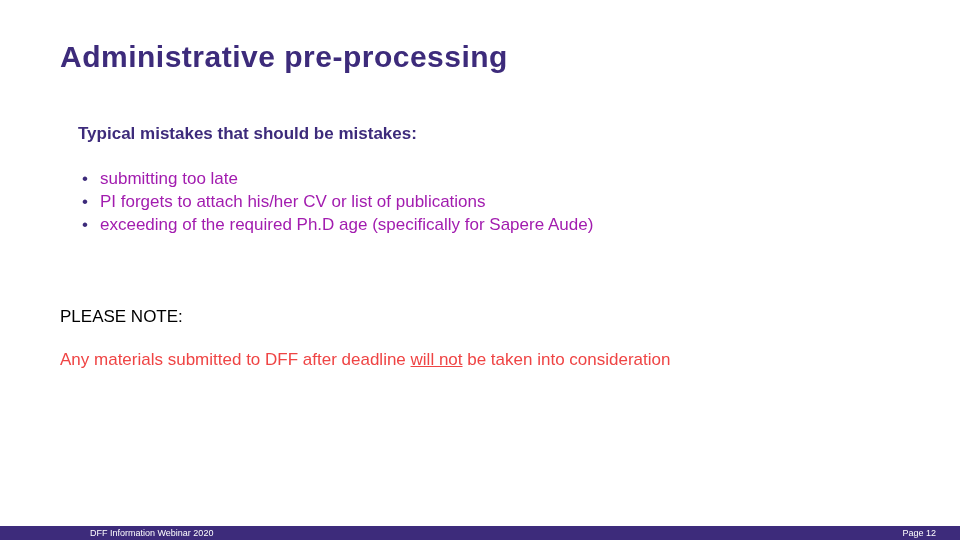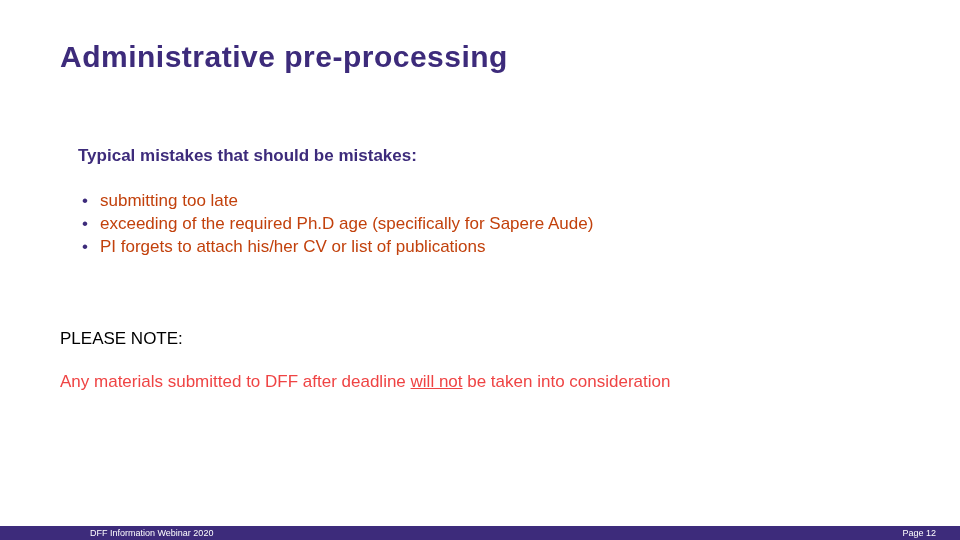--- a/index.html
+++ b/index.html
@@ -14,40 +14,40 @@
     width: 960px;
     height: 540px;
     position: relative;
     padding: 40px 60px 0 60px;
   }
   .title {
     font-size: 30px;
     font-weight: 800;
     letter-spacing: 0.5px;
     color: #3d2b7b;
-    margin-bottom: 72px;
+    margin-bottom: 50px;
   }
   .subheading {
     font-size: 17px;
     font-weight: 700;
     color: #3d2b7b;
     margin-left: 18px;
     margin-bottom: 24px;
   }
   .bullets {
     list-style: none;
     margin-left: 18px;
     margin-bottom: 70px;
   }
   .bullets li {
     position: relative;
     padding-left: 22px;
     font-size: 17px;
     line-height: 1.35;
-    color: #c2410c;
+    color: #a21caf;
     font-weight: 400;
   }
   .bullets li::before {
     content: "•";
     position: absolute;
     left: 4px;
     top: 0;
     color: #3d2b7b;
     font-size: 17px;
   }
@@ -86,22 +86,22 @@
 </head>
 <body>
 
 <div class="slide">
   <h1 class="title">Administrative pre-processing</h1>
 
   <div class="subheading">Typical mistakes that should be mistakes:</div>
 
   <ul class="bullets">
     <li>submitting too late</li>
+    <li>PI forgets to attach his/her CV or list of publications</li>
     <li>exceeding of the required Ph.D age (specifically for Sapere Aude)</li>
-    <li>PI forgets to attach his/her CV or list of publications</li>
   </ul>
 
   <div class="note-label">PLEASE NOTE:</div>
 
   <p class="note-text">
     <span>Any materials submitted to DFF after deadline </span><span class="underlined">will not</span><span> be taken into consideration</span>
   </p>
 
   <div class="footer">
     <span>DFF Information Webinar 2020</span>

